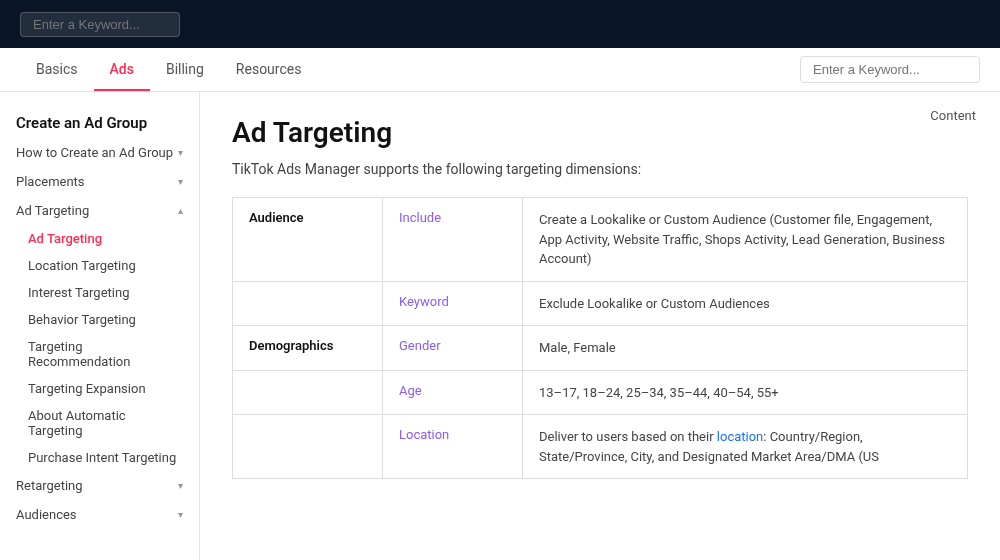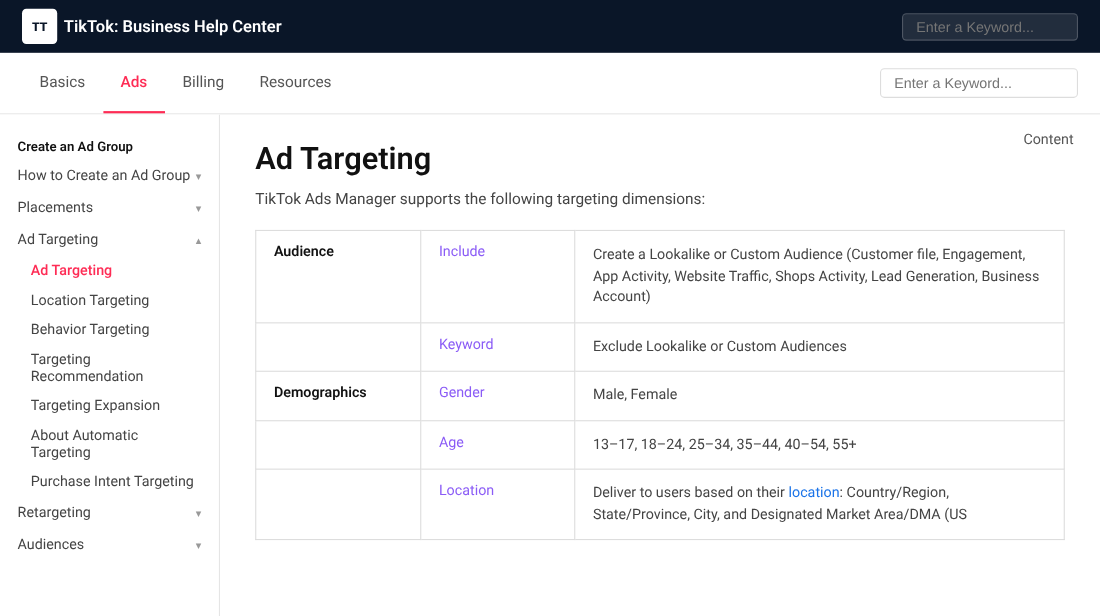--- a/index.html
+++ b/index.html
@@ -43,21 +43,21 @@
       font-size: 13px;
       width: 160px;
     }
 
     
     .sub-nav {
       border-bottom: 1px solid #e5e5e5;
       display: flex;
       align-items: center;
       padding: 0 20px;
-      height: 56px;
+      height: 44px;
       justify-content: space-between;
     }
     .sub-nav-tabs {
       display: flex;
       gap: 0;
       height: 100%;
     }
     .sub-nav-tab {
       padding: 0 16px;
       display: flex;
@@ -92,21 +92,21 @@
     
     .sidebar {
       width: 200px;
       min-width: 200px;
       border-right: 1px solid #e5e5e5;
       padding: 16px 0;
       overflow-y: auto;
       background: #fff;
     }
     .sidebar-section-title {
-      font-size: 12px;
+      font-size: 15px;
       font-weight: 600;
       color: #111;
       padding: 6px 16px;
     }
     .sidebar-item {
       display: flex;
       align-items: center;
       justify-content: space-between;
       padding: 7px 16px;
       font-size: 13px;
@@ -181,24 +181,20 @@
     }
     .link-text {
       color: #1a73e8;
       text-decoration: none;
     }
   </style>
 </head>
 <body>
 
 <nav class="top-nav">
-  <div class="top-nav-logo">
-    <div class="tiktok-logo-icon">TT</div>
-    <span><span>TikTok</span><span>: Business Help Center</span></span>
-  </div>
   <input class="top-nav-search" type="text" placeholder="Enter a Keyword..." style="">
 </nav>
 
 <div class="sub-nav">
   <div class="sub-nav-tabs">
     <div class="sub-nav-tab">Basics</div>
     <div class="sub-nav-tab active">Ads</div>
     <div class="sub-nav-tab">Billing</div>
     <div class="sub-nav-tab">Resources</div>
   </div>
@@ -222,20 +218,21 @@
       <span class="chevron">▾</span>
     </div>
 
     <div class="sidebar-item">
       <span>Ad Targeting</span>
       <span class="chevron">▴</span>
     </div>
 
     <div class="sidebar-sub-item active">Ad Targeting</div>
     <div class="sidebar-sub-item">Location Targeting</div>
+    <div class="sidebar-sub-item">Interest Targeting</div>
     <div class="sidebar-sub-item">Behavior Targeting</div>
     <div class="sidebar-sub-item">Targeting Recommendation</div>
     <div class="sidebar-sub-item">Targeting Expansion</div>
     <div class="sidebar-sub-item">About Automatic Targeting</div>
     <div class="sidebar-sub-item">Purchase Intent Targeting</div>
 
     <div class="sidebar-item">
       <span>Retargeting</span>
       <span class="chevron">▾</span>
     </div>

